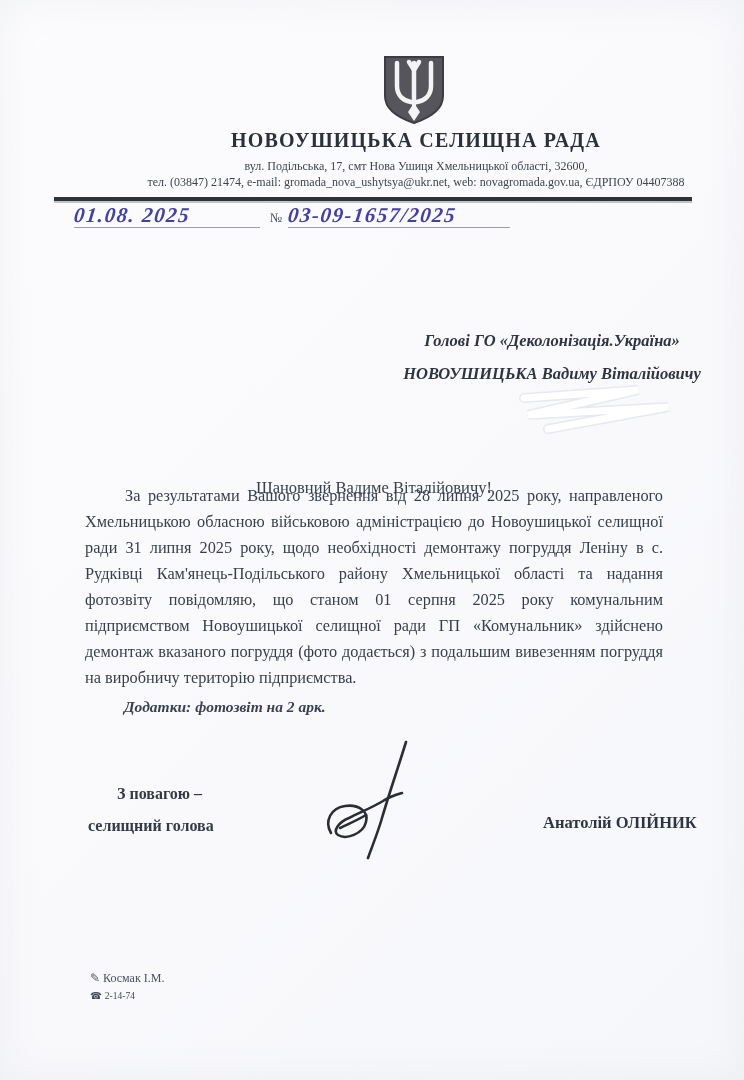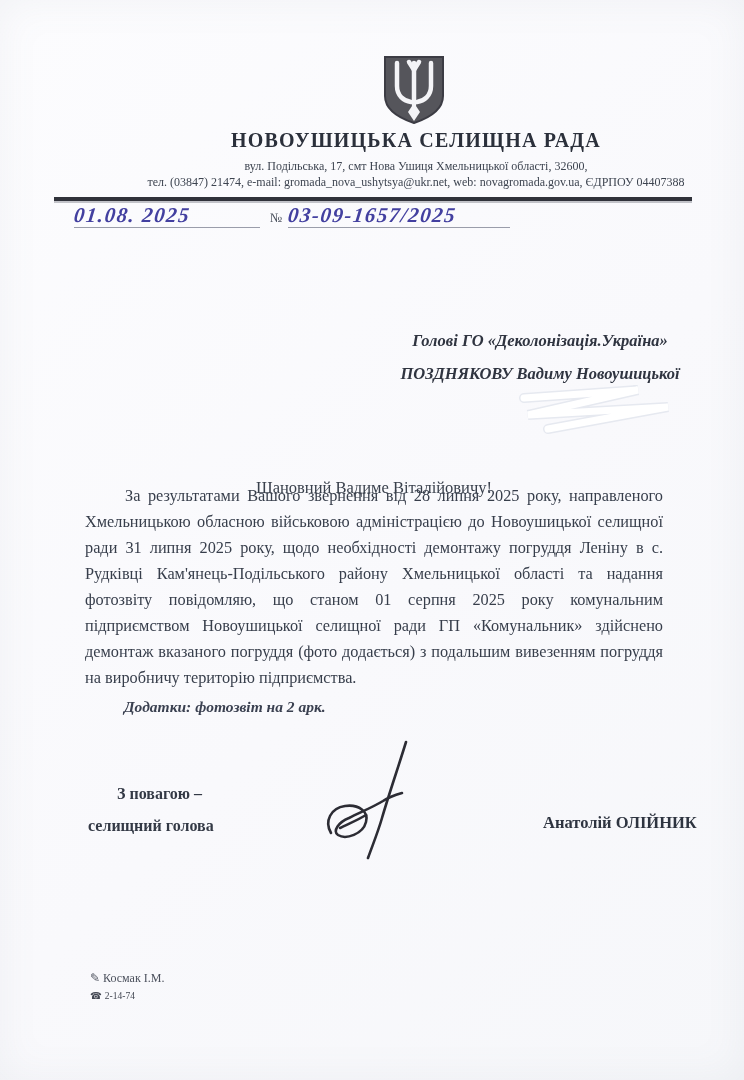--- a/index.html
+++ b/index.html
@@ -29,21 +29,21 @@
   .no-label { font-size:13px; color:#4a505c; margin:0 6px 2px 10px; }
   .u-num { width:222px; border-bottom:1.5px solid #9a9daa; padding-bottom:1px; }
   .ref-row2 { left:74px; top:245px; display:flex; align-items:flex-end;
     font-size:14px; color:#474d59; }
   .blank { border-bottom:1.5px solid #a8abb7; height:16px; }
   .blank1 { width:176px; margin-left:10px; }
   .vid { margin-left:18px; }
   .blank2 { width:150px; margin-left:10px; }
 
   
-  .recipient { top:324px; right:34px; width:340px; text-align:center;
+  .recipient { top:324px; right:22px; width:340px; text-align:center;
     font-size:16.5px; font-weight:bold; font-style:italic; line-height:33px;
     color:#2f3440; }
 
   .whiteout { left:516px; top:384px; width:164px; height:50px; }
 
   
   .salutation { left:85px; top:478px; width:578px; text-align:center;
     font-size:16.5px; color:#39404c; }
   .body-par { left:85px; top:483px; width:578px; text-align:justify;
     font-size:16.3px; line-height:26px; text-indent:40px; color:#373e4b; }
@@ -85,21 +85,21 @@
   <div class="abs rule"></div>
 
   <div class="abs ref-row1">
     <span class="u-date"><span class="hand">01.08. 2025</span></span>
     <span class="no-label">№</span>
     <span class="u-num"><span class="hand">03-09-1657/2025</span></span>
   </div>
 
   <div class="abs recipient">
     <div>Голові ГО «Деколонізація.Україна»</div>
-    <div>ПОЗДНЯКОВУ Вадиму Новоушицької</div>
+    <div>НОВОУШИЦЬКА Вадиму Віталійовичу</div>
   </div>
 
   <svg class="abs whiteout" viewBox="0 0 164 50">
     <g fill="none" stroke-linecap="round">
       <path d="M8 14 L122 6 L12 31 L152 23 L32 45" stroke="#e6e9f0" stroke-width="10"></path>
       <path d="M8 14 L122 6 L12 31 L152 23 L32 45" stroke="#ffffff" stroke-width="7"></path>
     </g>
   </svg>
 
   <div class="abs salutation">Шановний Вадиме Віталійовичу!</div>

